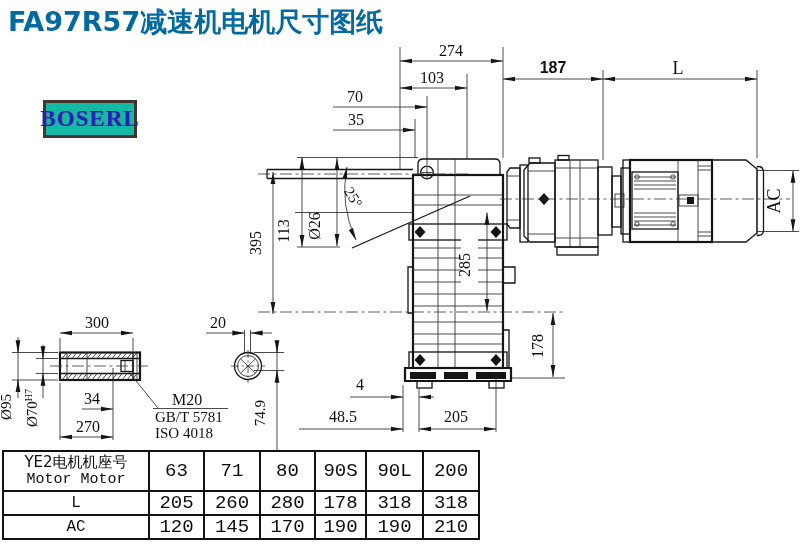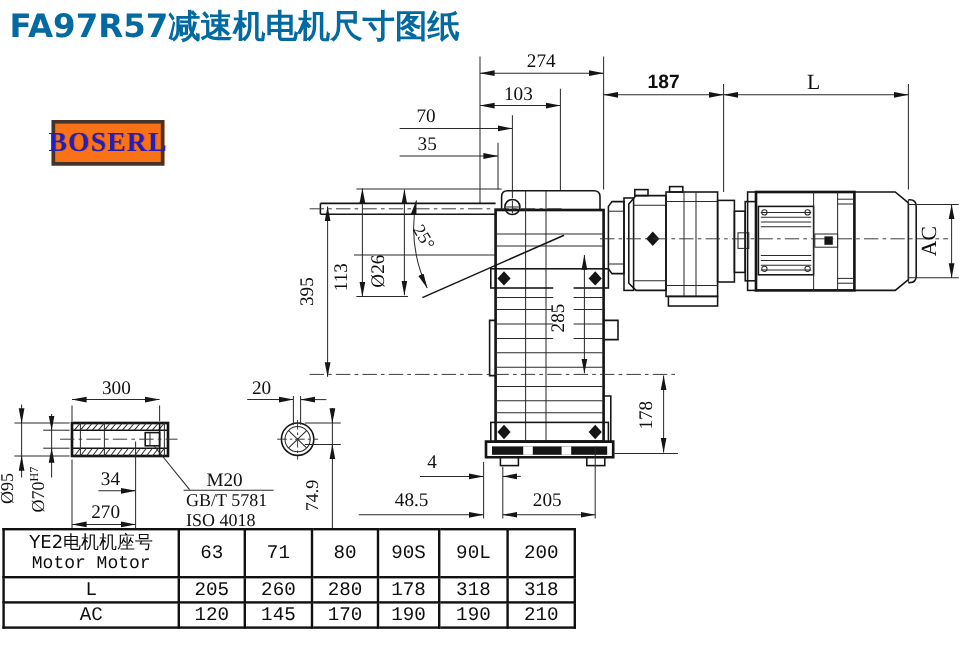--- a/index.html
+++ b/index.html
@@ -1,38 +1,38 @@
 <!DOCTYPE html>
 <html><head>
 <meta charset="utf-8">
 <style>
   html,body{margin:0;padding:0;background:#fff;}
   #stage{position:relative;width:800px;height:555px;background:#fff;overflow:hidden;
          font-family:"Liberation Sans",sans-serif;color:#111;}
   #page-title{position:absolute;left:8px;top:4px;font-family:"DejaVu Sans",sans-serif;
               font-weight:bold;font-size:27px;letter-spacing:0px;color:#0369a1;white-space:nowrap;}
   #logo{position:absolute;left:43px;top:100px;width:88px;height:32px;border:3px solid #46332c;
-        display:flex;align-items:center;justify-content:center;background:#f97316;}
+        display:flex;align-items:center;justify-content:center;background:#14b8a6;}
   #logo span{font-family:"Liberation Serif",serif;font-weight:bold;font-size:23px;color:#2121b8;
              letter-spacing:1px;text-shadow:1px 0 0 rgba(190,30,30,.35);}
   svg{position:absolute;left:0;top:0;}
   svg .t2{stroke:#151515;stroke-width:2.2;fill:none;}
   svg .t1{stroke:#151515;stroke-width:1.3;fill:none;}
   svg .th{stroke:#2a2a2a;stroke-width:0.85;fill:none;}
   svg .cl{stroke:#333;stroke-width:0.8;fill:none;stroke-dasharray:12 3.5 3 3.5;}
   svg .clm{stroke:#333;stroke-width:0.8;fill:none;stroke-dasharray:8 2.5 2 2.5;}
   svg .fk{fill:#151515;stroke:none;}
   svg text.d{font-family:"Liberation Serif",serif;font-size:15px;fill:#101010;}
   svg text.d16{font-family:"Liberation Serif",serif;font-size:16px;fill:#101010;}
   svg text.db{font-family:"Liberation Sans",sans-serif;font-weight:bold;font-size:16px;fill:#101010;}
   svg text.dL{font-family:"Liberation Serif",serif;font-size:18px;fill:#101010;}
-  #size-table{position:absolute;left:2px;top:440px;border-collapse:collapse;
+  #size-table{position:absolute;left:2px;top:450px;border-collapse:collapse;
               font-family:"Liberation Mono",monospace;}
   #size-table td{border:2px solid #111;text-align:center;vertical-align:middle;
-                 font-size:16px;padding:0;background:#fff;color:#0d0d0d;}
+                 font-size:19px;padding:0;background:#fff;color:#0d0d0d;}
   #size-table .hdr{font-size:15px;line-height:18px;}
   #size-table .hdr .cjk{font-family:"DejaVu Sans",sans-serif;}
   #size-table td.rowlab{font-size:16px;}
 </style>
 </head>
 <body>
 
 <div id="stage">
 
   <svg width="800" height="555" viewBox="0 0 800 555">

